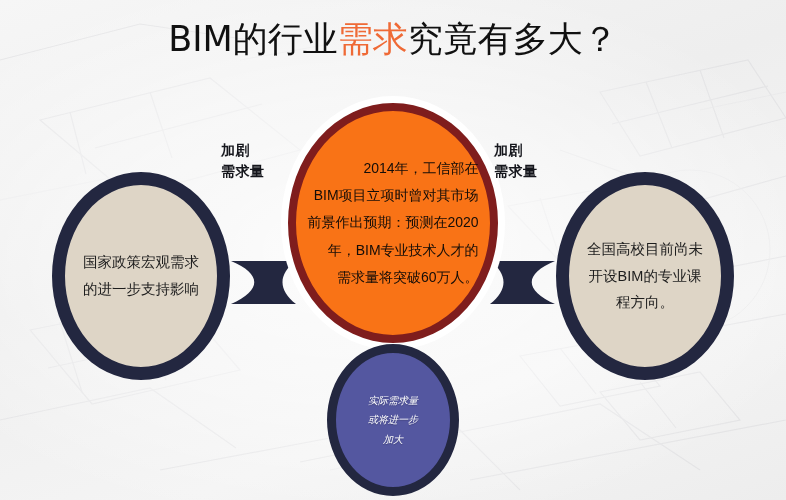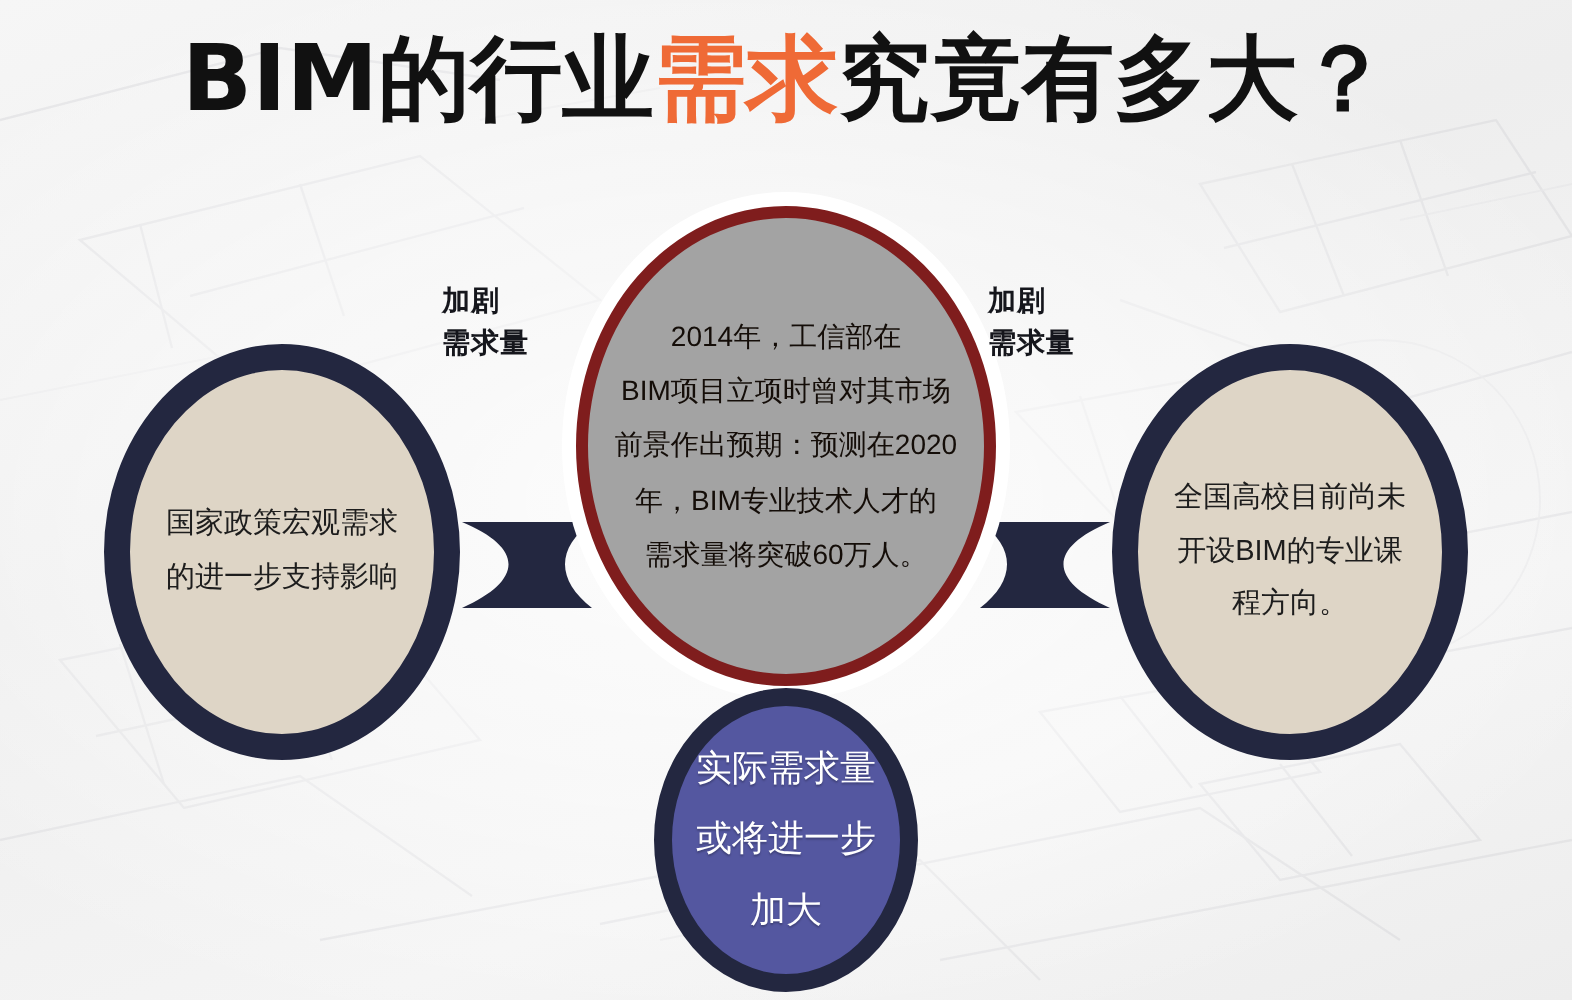--- a/index.html
+++ b/index.html
@@ -45,22 +45,22 @@
     left: 0;
     top: 0;
     width: 786px;
     height: 78px;
     display: flex;
     align-items: center;
     justify-content: center;
   }
   .title-text {
     font-family: "DejaVu Sans", "Liberation Sans", sans-serif;
-    font-size: 46px;
-    font-weight: bold;
+    font-size: 35px;
+    font-weight: normal;
     letter-spacing: 0px;
     color: #111111;
     white-space: nowrap;
     line-height: 1;
   }
   .title-text .hl {
     color: #ef6a36;
   }
 
   
@@ -105,42 +105,44 @@
   }
   .node-side .node-label {
     font-size: 14.5px;
     color: #1d1d1d;
     line-height: 1.85;
   }
 
   .node-center {
     width: 210px;
     height: 240px;
-    background: #a3a3a3;
-    border: 6px solid #7f1d1d;
+    background: #f97316;
+    border: 8px solid #7f1d1d;
     box-shadow: 0 0 0 7px #ffffff;
+    text-align: right;
   }
   .node-center .node-label {
     font-size: 14px;
     color: #140d08;
     line-height: 1.95;
     padding: 0 10px;
   }
 
   .node-bottom {
     width: 132px;
     height: 152px;
     background: #5457a0;
     border: 9px solid #232740;
   }
   .node-bottom .node-label {
-    font-size: 18px;
+    font-size: 10px;
     color: #ffffff;
     line-height: 1.95;
     text-shadow: 0 1px 1px rgba(0,0,0,0.25);
+    font-style: italic;
   }
 
   
   .edge-caption {
     position: absolute;
     font-size: 14px;
     font-weight: bold;
     color: #15161c;
     text-align: left;
     line-height: 1.5;

